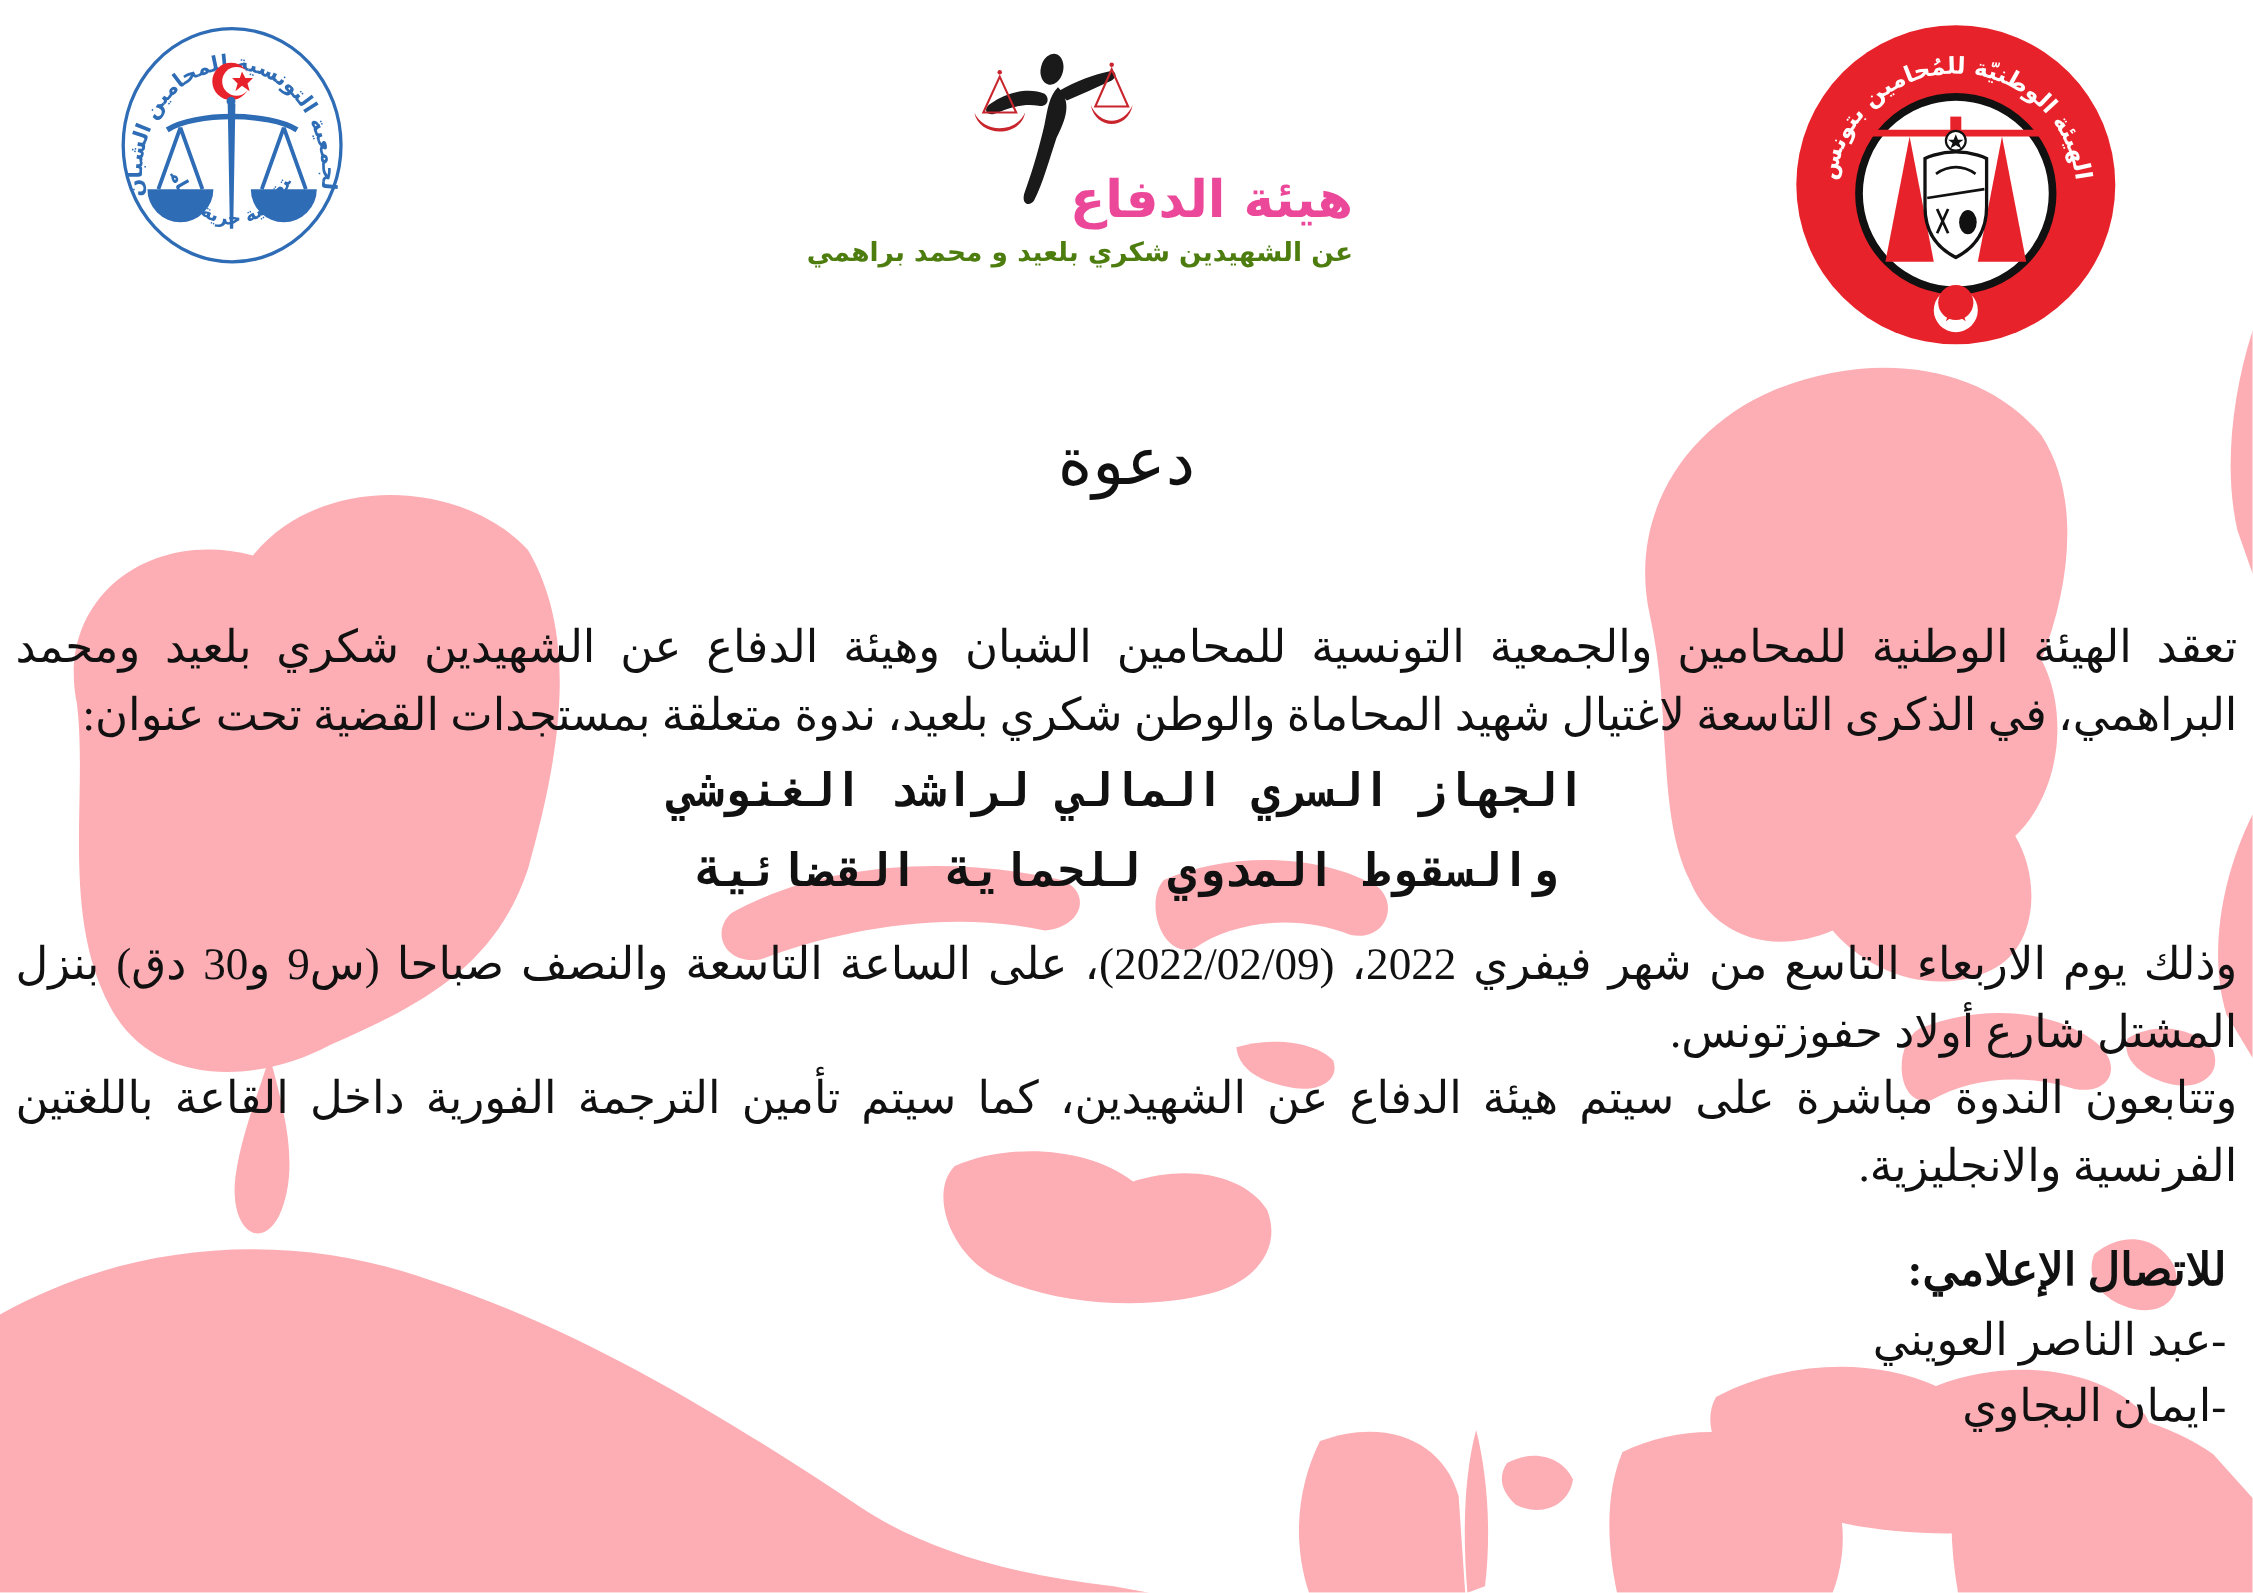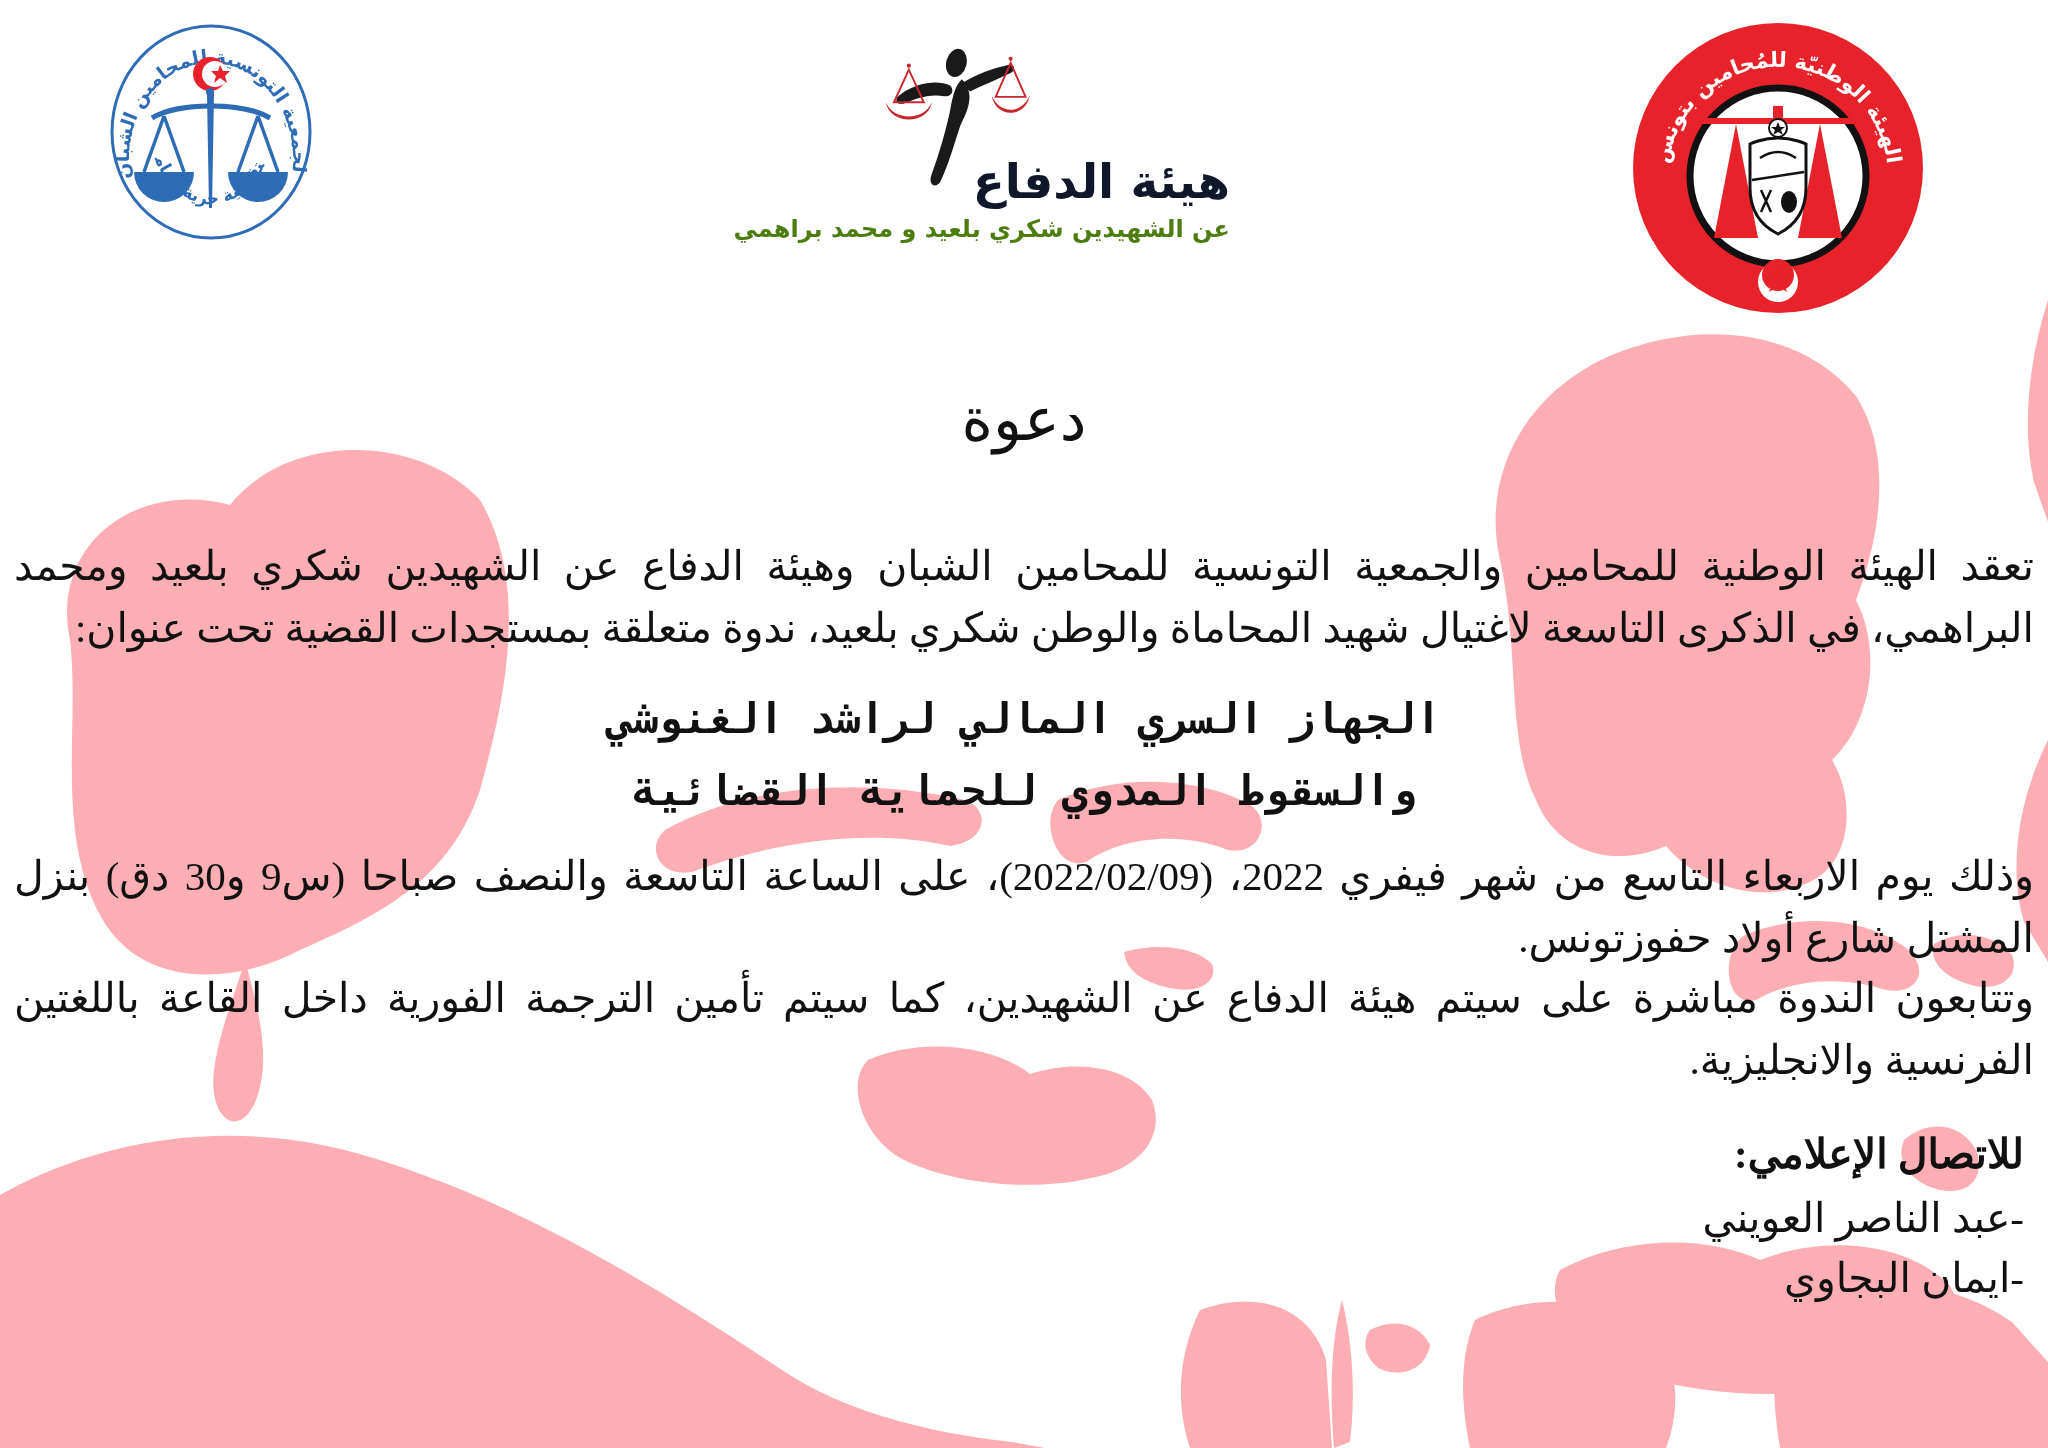--- a/index.html
+++ b/index.html
@@ -13,40 +13,40 @@
   }
   
   .watermark{position:absolute;inset:0;z-index:0;}
   
   .logo-left{position:absolute;left:108px;top:22px;width:206px;height:220px;z-index:2;}
   .logo-center{position:absolute;left:700px;top:10px;width:540px;height:235px;z-index:2;}
   .logo-center .figure{position:absolute;left:160px;top:12px;width:190px;height:185px;}
   .defense-title{
     position:absolute;right:10px;bottom:40px;
     font-family:"DejaVu Sans","Liberation Sans",sans-serif;
-    font-weight:bold;font-size:47px;line-height:1;color:#0f172a;
+    font-weight:bold;font-size:47px;line-height:1;color:#ec4899;
     direction:rtl;white-space:nowrap;margin-left:38px;
   }
   .defense-sub{
     position:absolute;right:10px;bottom:4px;
     font-family:"DejaVu Sans","Liberation Sans",sans-serif;
     font-weight:bold;font-size:24px;line-height:1;color:#4d7c0f;
     direction:rtl;white-space:nowrap;
   }
   .logo-right{position:absolute;left:1628px;top:18px;width:300px;height:300px;z-index:2;}
   
   .txt{position:absolute;left:14px;right:14px;direction:rtl;z-index:3;}
   .date-line{
     position:absolute;left:20px;top:316px;z-index:3;
     direction:rtl;font-weight:bold;font-style:italic;
     font-size:39px;white-space:nowrap;
   }
   .doc-title{top:384px;text-align:center;font-weight:normal;font-size:60px;}
   .par{font-size:41px;line-height:1.5;text-align:justify;text-align-last:right;}
-  .par1{top:536px;}
+  .par1{top:558px;}
   .heading{text-align:center;font-weight:bold;font-size:42px;white-space:nowrap;font-family:Liberation Mono, monospace;}
   .heading1{top:694px;}
   .heading2{top:766px;}
   .par2{top:846px;}
   .par3{top:968px;}
   .contact{position:absolute;right:24px;z-index:3;direction:rtl;text-align:right;font-size:41px;white-space:nowrap;}
   .contact-heading{top:1130px;font-weight:bold;}
   .contact-name1{top:1194px;}
   .contact-name2{top:1254px;}
   .arc-blue{fill:#2e6cb5;font-family:"DejaVu Sans","Liberation Sans",sans-serif;font-weight:bold;font-size:19px;text-anchor:middle;}

